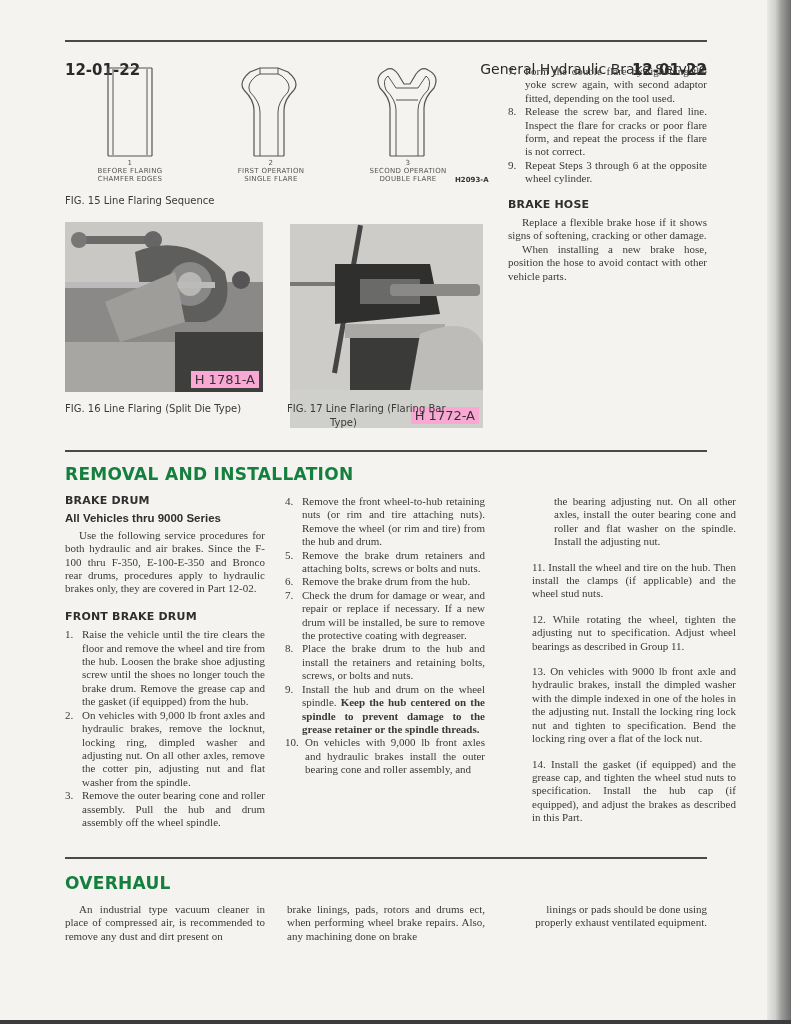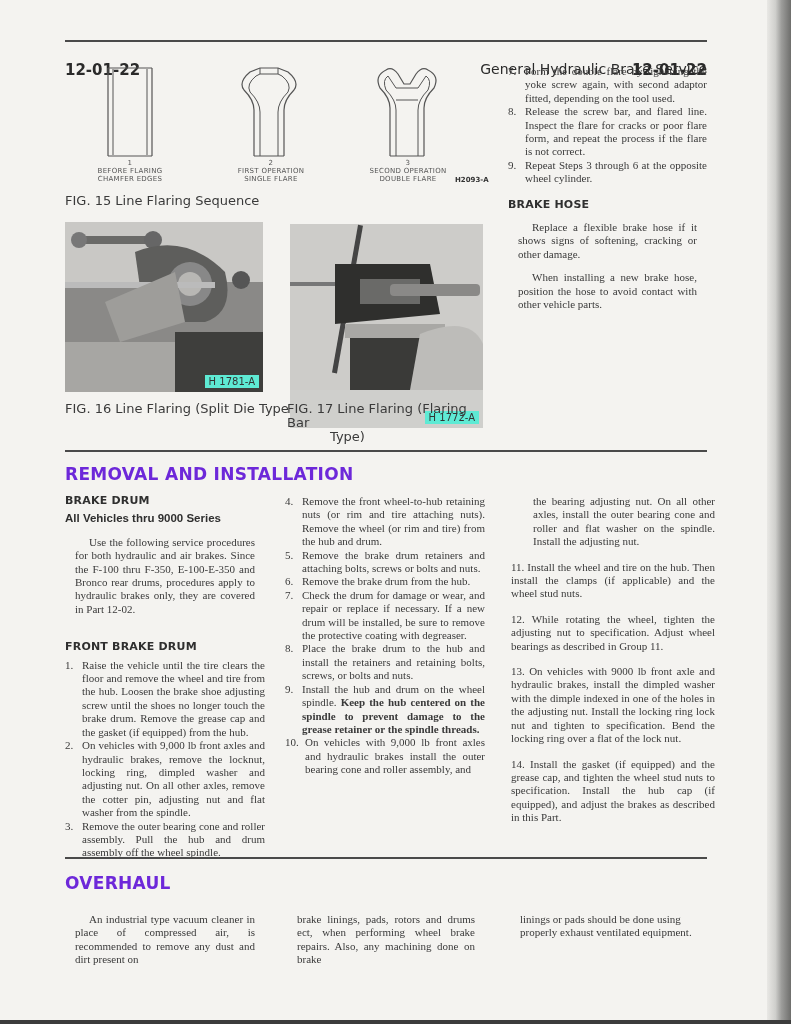--- a/index.html
+++ b/index.html
@@ -20,36 +20,36 @@
   .hdr { position: absolute; top: 16px; left: 65px; width: 642px; height: 24px; font-family: "DejaVu Sans", sans-serif; color: #2a2a2a; margin-top: 43px; }
   .hdr .pn-left { position: absolute; left: 0; top: 2px; font-size: 15px; font-weight: bold; }
   .hdr .title { position: absolute; left: 0; right: 0; top: 2px; text-align: right; font-size: 14px; }
   .hdr .pn-right { position: absolute; right: 0; top: 2px; font-size: 15px; font-weight: bold; }
   .rule { position: absolute; left: 65px; width: 642px; height: 2px; background: #4a4a4a; }
 
   
   .fig-drawing { position: absolute; }
   .fig-label-sm { position: absolute; font-family: "DejaVu Sans", sans-serif; font-size: 7px; color: #555; text-align: center; line-height: 8px; letter-spacing: 0.3px; }
   .fig-code { position: absolute; font-family: "DejaVu Sans", sans-serif; font-size: 7px; font-weight: bold; color: #333; }
-  .fig-caption { position: absolute; font-family: "DejaVu Sans", sans-serif; font-size: 13px; color: #3a3a3a; line-height: 14px; }
+  .fig-caption { position: absolute; font-family: "DejaVu Sans", sans-serif; font-size: 10px; color: #3a3a3a; line-height: 14px; }
   .photo { position: absolute; background: #cfcfcc; overflow: hidden; }
-  .photo .code { position: absolute; right: 4px; bottom: 4px; background: #5eead4; font-family: "DejaVu Sans", sans-serif; font-size: 10px; padding: 1px 4px; color: #333; }
+  .photo .code { position: absolute; right: 4px; bottom: 4px; background: #f9a8d4; font-family: "DejaVu Sans", sans-serif; font-size: 13px; padding: 1px 4px; color: #333; }
 
   
   .col { position: absolute; font-size: 11px; line-height: 13.4px; color: #3a3a3a; }
-  .col p { margin: 10px; text-align: justify; }
+  .col p { margin: 0; text-align: justify; }
   .col .indent { text-indent: 14px; }
   .ol { margin: 0; padding: 0; list-style: none; }
   .ol li { position: relative; padding-left: 17px; text-align: justify; margin: 0 0 0 0; }
   .ol li .num { position: absolute; left: 0; top: 0; }
   .ol.wide li { padding-left: 22px; }
   .gap { height: 8px; }
   .bold { font-weight: bold; }
 
-  .h-big { position: absolute; font-family: "DejaVu Sans", sans-serif; font-weight: bold; font-size: 17px; color: #6d28d9; letter-spacing: 0.3px; }
+  .h-big { position: absolute; font-family: "DejaVu Sans", sans-serif; font-weight: bold; font-size: 17px; color: #15803d; letter-spacing: 0.3px; }
   .h-sub { font-family: "DejaVu Sans", sans-serif; font-weight: bold; font-size: 11px; color: #2f2f2f; margin: 0 0 5px 0; letter-spacing: 0.2px; }
   .h-sub2 { font-family: "Liberation Sans", sans-serif; font-weight: bold; font-size: 11.5px; color: #2f2f2f; margin: 0 0 3px 0; }
 </style>
 </head>
 <body>
 
 <div class="page">
 
   <div class="hdr">
     <span class="pn-left">12-01-22</span>
@@ -165,21 +165,21 @@
       <li><span class="num">4.</span><span>Remove the front wheel-to-hub retaining nuts (or rim and tire attaching nuts). Remove the wheel (or rim and tire) from the hub and drum.</span></li>
       <li><span class="num">5.</span><span>Remove the brake drum retainers and attaching bolts, screws or bolts and nuts.</span></li>
       <li><span class="num">6.</span><span>Remove the brake drum from the hub.</span></li>
       <li><span class="num">7.</span><span>Check the drum for damage or wear, and repair or replace if necessary. If a new drum will be installed, be sure to remove the protective coating with degreaser.</span></li>
       <li><span class="num">8.</span><span>Place the brake drum to the hub and install the retainers and retaining bolts, screws, or bolts and nuts.</span></li>
       <li><span class="num">9.</span><span>Install the hub and drum on the wheel spindle.</span> <span class="bold">Keep the hub centered on the spindle to prevent damage to the grease retainer or the spindle threads.</span></li>
       <li style="padding-left:20px;"><span class="num">10.</span><span>On vehicles with 9,000 lb front axles and hydraulic brakes install the outer bearing cone and roller assembly, and</span></li>
     </ol>
   </div>
 
-  <div class="col" style="left:511px;top:495px;width:204px;">
+  <div class="col" style="left:532px;top:495px;width:204px;">
     <ol class="ol wide">
       <li><span>the bearing adjusting nut. On all other axles, install the outer bearing cone and roller and flat washer on the spindle. Install the adjusting nut.</span></li>
       <div class="gap" style="height:12px;"></div>
       <li style="padding-left:0;"><span>11.</span> <span>Install the wheel and tire on the hub. Then install the clamps (if applicable) and the wheel stud nuts.</span></li>
       <div class="gap" style="height:12px;"></div>
       <li style="padding-left:0;"><span>12.</span> <span>While rotating the wheel, tighten the adjusting nut to specification. Adjust wheel bearings as described in Group 11.</span></li>
       <div class="gap" style="height:12px;"></div>
       <li style="padding-left:0;"><span>13.</span> <span>On vehicles with 9000 lb front axle and hydraulic brakes, install the dimpled washer with the dimple indexed in one of the holes in the adjusting nut. Install the locking ring lock nut and tighten to specification. Bend the locking ring over a flat of the lock nut.</span></li>
       <div class="gap" style="height:12px;"></div>
       <li style="padding-left:0;"><span>14.</span> <span>Install the gasket (if equipped) and the grease cap, and tighten the wheel stud nuts to specification. Install the hub cap (if equipped), and adjust the brakes as described in this Part.</span></li>
@@ -189,18 +189,18 @@
   <div class="rule" style="top:857px;height:1.5px;"></div>
 
   <div class="h-big" style="left:65px;top:873px;">OVERHAUL</div>
   <div class="col" style="left:65px;top:903px;width:200px;">
     <p class="indent">An industrial type vacuum cleaner in place of compressed air, is recommended to remove any dust and dirt present on</p>
   </div>
   <div class="col" style="left:287px;top:903px;width:198px;">
     <p>brake linings, pads, rotors and drums ect, when performing wheel brake repairs. Also, any machining done on brake</p>
   </div>
   <div class="col" style="left:510px;top:903px;width:197px;">
-    <p style="text-align:left;">linings or pads should be done using properly exhaust ventilated equipment.</p>
+    <p style="text-align:right;">linings or pads should be done using properly exhaust ventilated equipment.</p>
   </div>
 
   <div class="spine"></div>
   <div class="bottom-edge"></div>
 </div>
 
 </body></html>

